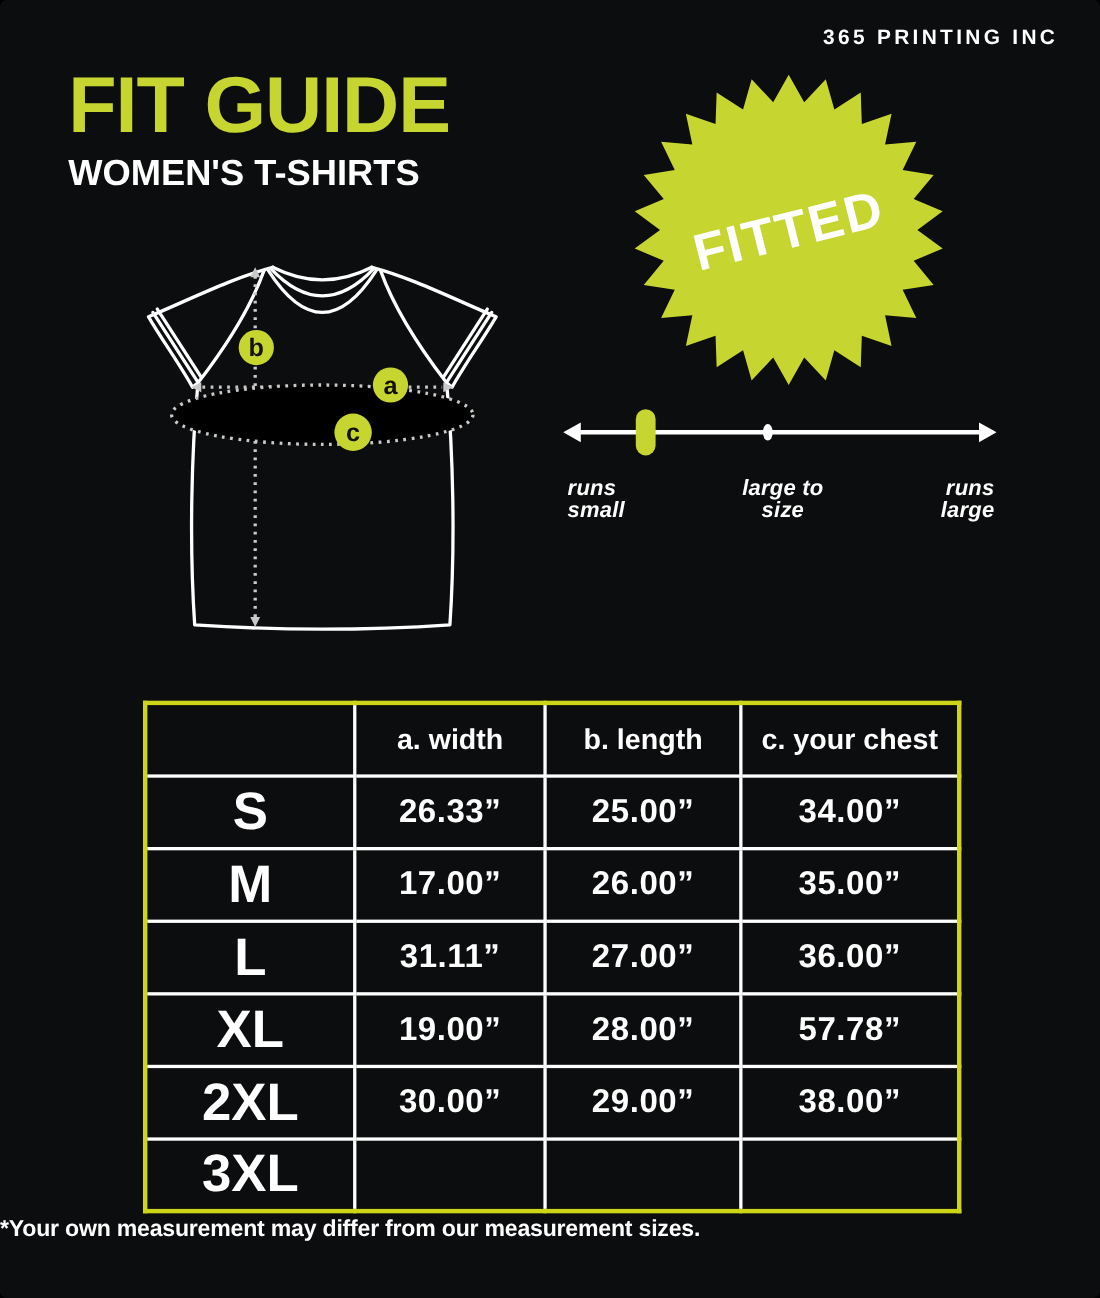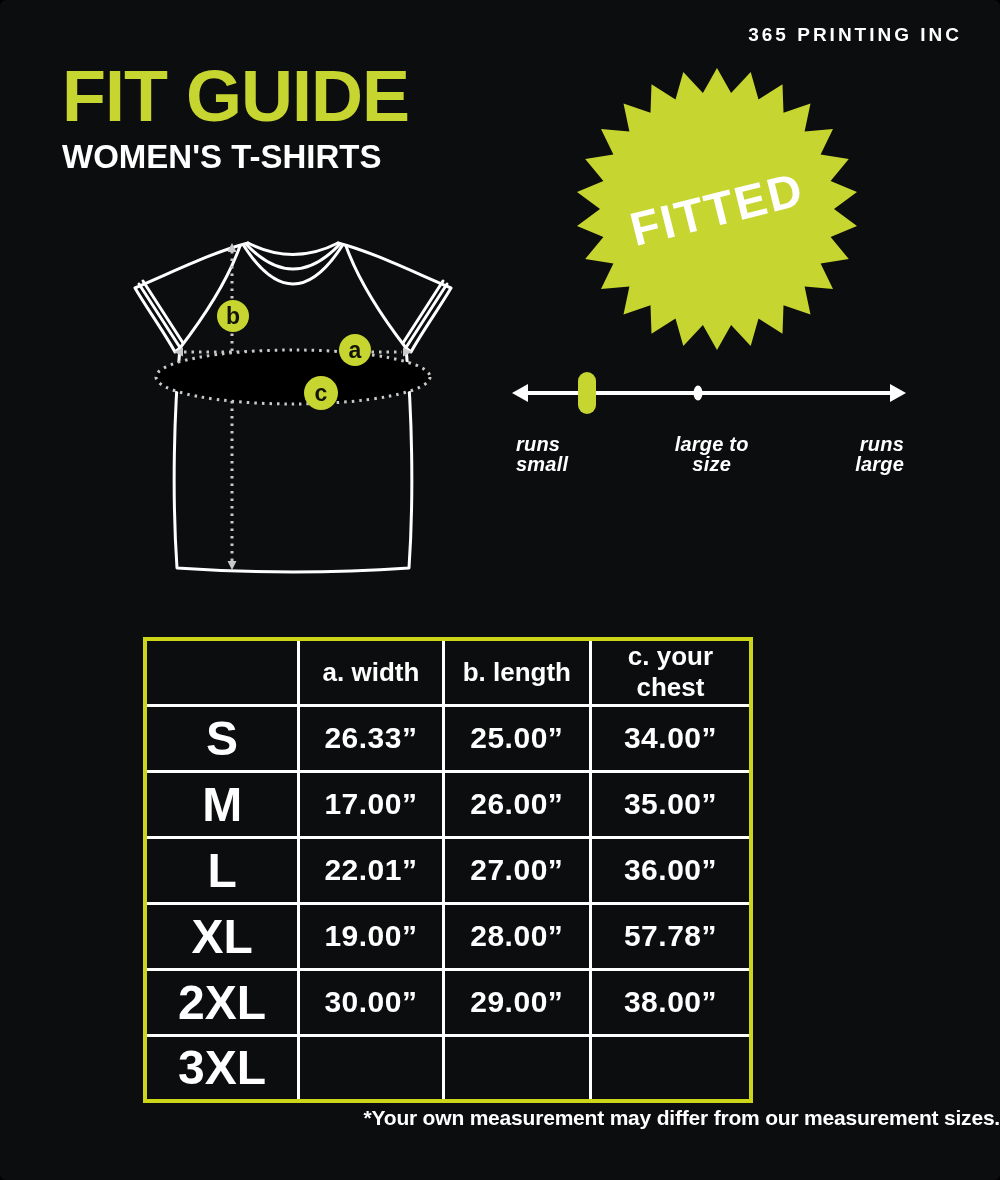--- a/index.html
+++ b/index.html
@@ -51,37 +51,37 @@
   
   .scale{position:absolute;left:512px;top:370px;width:394px;height:110px;}
   .scale svg{display:block;}
   .scale-labels{display:flex;justify-content:space-between;margin-top:16px;font-style:italic;}
   .scale-label{font-size:20px;line-height:1.0;letter-spacing:0.2px;}
   .scale-label.left{text-align:left;padding-left:4px;}
   .scale-label.center{text-align:center;}
   .scale-label.right{text-align:right;padding-right:2px;}
   
   .size-table{
-    position:absolute;left:143px;top:637px;
-    border-collapse:collapse;width:610px;height:462px;
+    position:absolute;left:130px;top:637px;
+    border-collapse:collapse;width:744px;height:462px;
     border:4px solid var(--tableGreen);
   }
   .size-table td,.size-table th{
     border:3px solid var(--white);
     text-align:center;vertical-align:middle;
     color:var(--white);font-weight:bold;padding:0;
   }
   .size-table tr{height:66px;}
   .size-table th{font-size:26px;}
   .cell-size{font-size:48px;}
   .cell-val{font-size:30px;letter-spacing:0.5px;}
   
   .footnote{
     position:absolute;left:0;top:1106px;width:1000px;
-    text-align:right;font-size:21px;letter-spacing:-0.2px;color:var(--white);
+    text-align:left;font-size:21px;letter-spacing:-0.2px;color:var(--white);
   }
 </style>
 </head>
 <body>
 
 <div class="canvas">
 
   <div class="brand">365 PRINTING INC</div>
 
   <div class="title-block">
@@ -186,21 +186,21 @@
       <td class="cell-val">34.00”</td>
     </tr>
     <tr>
       <td class="cell-size">M</td>
       <td class="cell-val">17.00”</td>
       <td class="cell-val">26.00”</td>
       <td class="cell-val">35.00”</td>
     </tr>
     <tr>
       <td class="cell-size">L</td>
-      <td class="cell-val">22.01”</td>
+      <td class="cell-val">31.11”</td>
       <td class="cell-val">27.00”</td>
       <td class="cell-val">36.00”</td>
     </tr>
     <tr>
       <td class="cell-size">XL</td>
       <td class="cell-val">19.00”</td>
       <td class="cell-val">28.00”</td>
       <td class="cell-val">57.78”</td>
     </tr>
     <tr>

